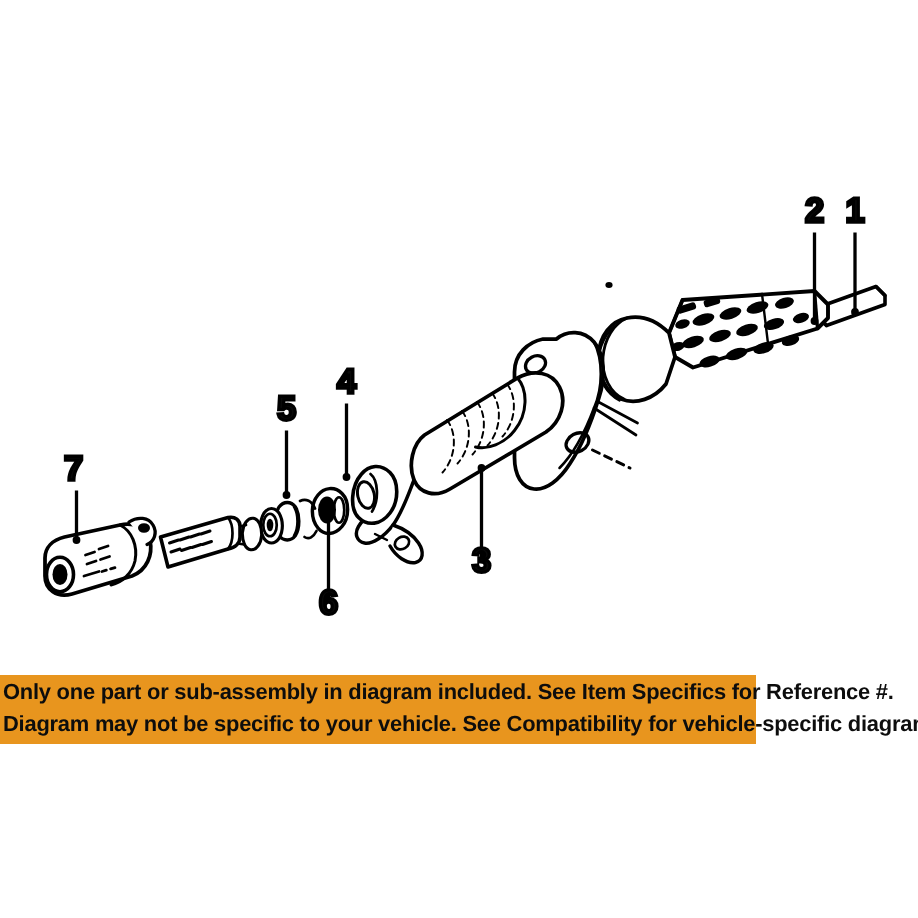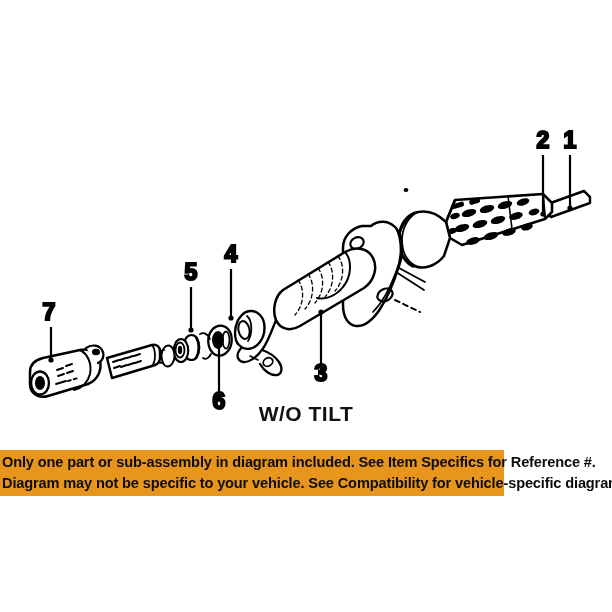--- a/index.html
+++ b/index.html
@@ -267,21 +267,20 @@
             <text x="219" y="409" text-anchor="middle" class="callout-num">6</text>
           </g>
           <g>
             <line x1="51" y1="327" x2="51" y2="360" stroke="#000000" stroke-width="2.2"></line>
             <circle cx="51" cy="360" r="2.6" fill="#000000" stroke="none"></circle>
             <text x="49" y="320" text-anchor="middle" class="callout-num">7</text>
           </g>
         </g>
     </svg>
 
-    <div id="caption">W/O TILT</div>
   </div>
 
   <div id="disclaimer-banner">
     <div class="banner-line">Only one part or sub-assembly in diagram included. See Item Specifics for Reference #.</div>
     <div class="banner-line">Diagram may not be specific to your vehicle. See Compatibility for vehicle-specific diagrams.</div>
   </div>
 
   <div id="footer-space"></div>
 
 </div>

